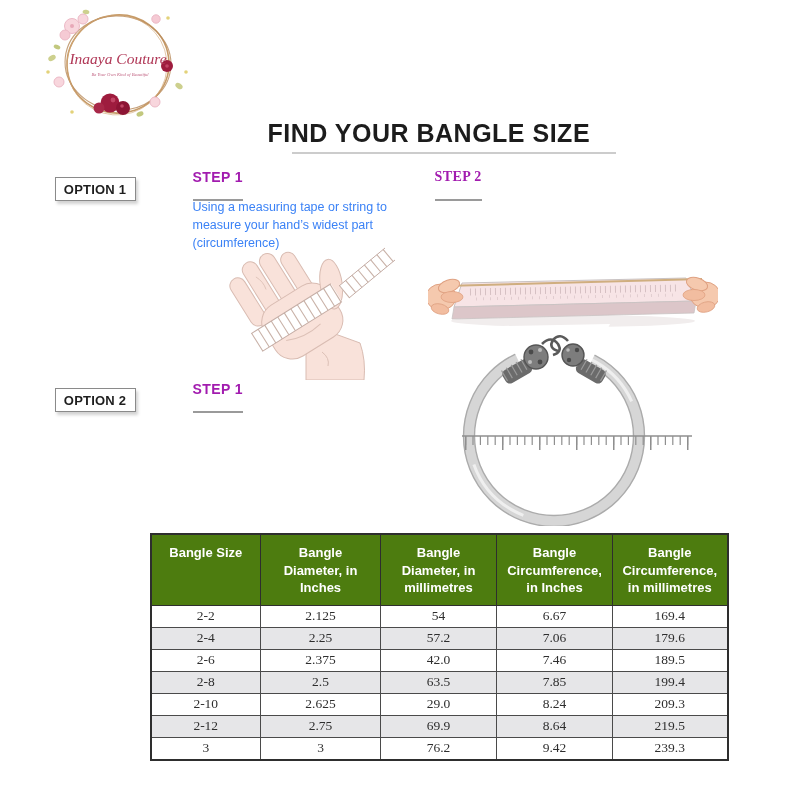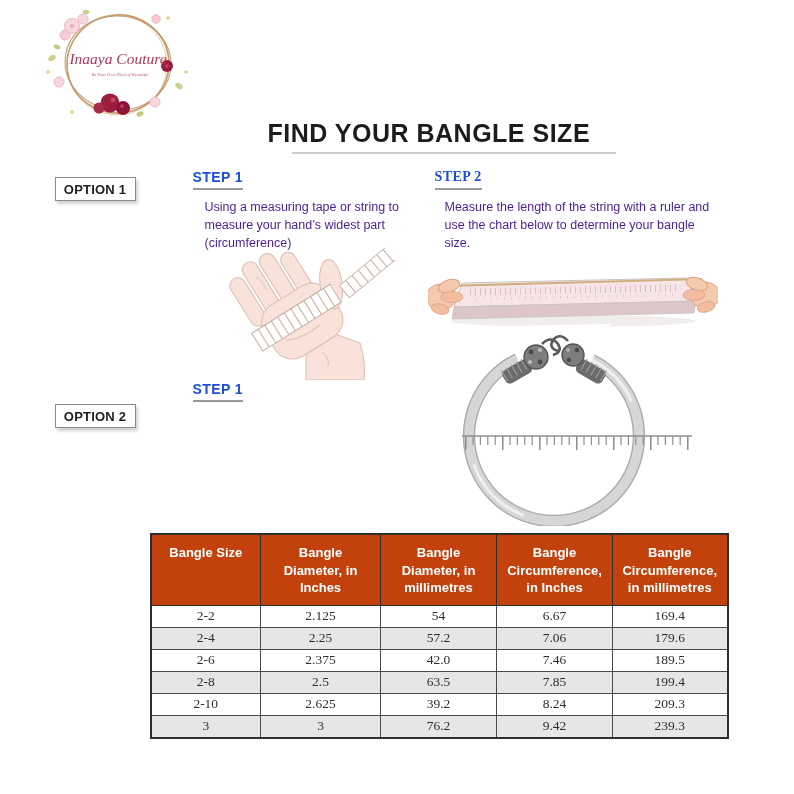--- a/index.html
+++ b/index.html
@@ -17,50 +17,50 @@
   .title-underline{position:absolute;left:264px;top:152px;width:324px;height:2px;background:#cccccc;}
   
   .option-box{
     position:absolute;left:27px;width:79px;height:22px;
     border:1px solid #8a8a8a;background:#ffffff;
     box-shadow:2px 3px 3px rgba(0,0,0,0.18);
     display:flex;align-items:center;justify-content:center;
     font-size:13px;font-weight:bold;color:#1e1e1e;letter-spacing:0.2px;
   }
   #option1-box{top:177px;}
-  #option2-box{top:404px;}
+  #option2-box{top:388px;}
   
   .step-heading{
     position:absolute;display:inline-block;
-    font-size:14px;font-weight:bold;color:#1d4ed8;letter-spacing:0.4px;
-    border-bottom:2px solid #9a9a9a;padding-bottom:3px;
+    font-size:14px;font-weight:bold;color:#a21caf;letter-spacing:0.4px;
+    border-bottom:2px solid #9a9a9a;padding-bottom:14px;
   }
   #step1a{left:165px;top:169px;}
   #step2a{left:407px;top:169px;font-family:Liberation Serif, serif;}
   #step1b{left:165px;top:381px;}
   
   .step-text{
-    position:absolute;font-size:12.5px;color:#4c1d95;line-height:1.45;margin-left:12px;
+    position:absolute;font-size:12.5px;color:#3b82f6;line-height:1.45;
   }
   #para1{left:165px;top:198px;width:210px;}
   #para2{left:405px;top:198px;width:266px;}
   #para3{left:165px;top:409px;width:246px;}
   
   .illus{position:absolute;}
   #hand-illus{left:166px;top:240px;width:228px;height:140px;}
   #ruler-illus{left:400px;top:245px;width:290px;height:90px;}
   #bangle-illus{left:408px;top:324px;width:266px;height:202px;}
   
   table.size-table{
     position:absolute;left:122px;top:533px;width:577px;
     border-collapse:collapse;table-layout:fixed;
     border:2px solid #2e2e2e;
   }
   table.size-table th{
-    background:#c2410c;color:#ffffff;font-size:13px;font-weight:600;
+    background:#4d7c0f;color:#ffffff;font-size:13px;font-weight:600;
     text-align:center;vertical-align:top;padding:9px 2px 8px 2px;
     line-height:1.35;white-space:pre-line;border:1px solid #2e2e2e;
     height:46px;
   }
   table.size-table td{
     font-size:13.5px;color:#2e2e2e;text-align:center;height:21px;
     padding:0 2px;border:1px solid #4a4a4a;background:#ffffff;font-family:Liberation Serif, serif;
   }
   table.size-table tbody tr:nth-child(even) td{background:#e6e6e8;}
 </style>
@@ -107,21 +107,20 @@
     </svg>
   </div>
 
   <div class="page-title">FIND YOUR BANGLE SIZE</div>
   <div class="title-underline"></div>
 
   <div class="option-box" id="option1-box">OPTION 1</div>
   <div class="step-heading" id="step1a">STEP 1</div>
   <div class="step-text" id="para1">Using a measuring tape or string to measure your hand’s widest part (circumference)</div>
   <div class="step-heading" id="step2a">STEP 2</div>
-  <div class="step-text" id="para2">Measure the length of the string with a ruler and use the chart below to determine your bangle size.</div>
 
   <div class="illus" id="hand-illus">
     <svg viewBox="0 0 228 140" width="228" height="140">
 
       <path d="M112,140 L112,112 Q118,97 133,91 L166,103 Q172,120 170,140 Z" fill="#f9e2da" stroke="#d9bcb2" stroke-width="1"></path>
       <path d="M128,112 q8,6 6,14" fill="none" stroke="#dcc0b6" stroke-width="1"></path>
       <g transform="rotate(-32 110 80)">
 
         <rect x="64" y="8" width="16" height="54" rx="8" fill="#f9e2da" stroke="#d9bcb2" stroke-width="1"></rect>
         <rect x="83" y="1" width="16" height="60" rx="8" fill="#f9e2da" stroke="#d9bcb2" stroke-width="1"></rect>
@@ -265,23 +264,30 @@
         <tr>
           <td>2-8</td>
           <td>2.5</td>
           <td>63.5</td>
           <td>7.85</td>
           <td>199.4</td>
         </tr>
         <tr>
           <td>2-10</td>
           <td>2.625</td>
-          <td>39.2</td>
+          <td>29.0</td>
           <td>8.24</td>
           <td>209.3</td>
+        </tr>
+        <tr>
+          <td>2-12</td>
+          <td>2.75</td>
+          <td>69.9</td>
+          <td>8.64</td>
+          <td>219.5</td>
         </tr>
         <tr>
           <td>3</td>
           <td>3</td>
           <td>76.2</td>
           <td>9.42</td>
           <td>239.3</td>
         </tr>
       </tbody>
   </table>

